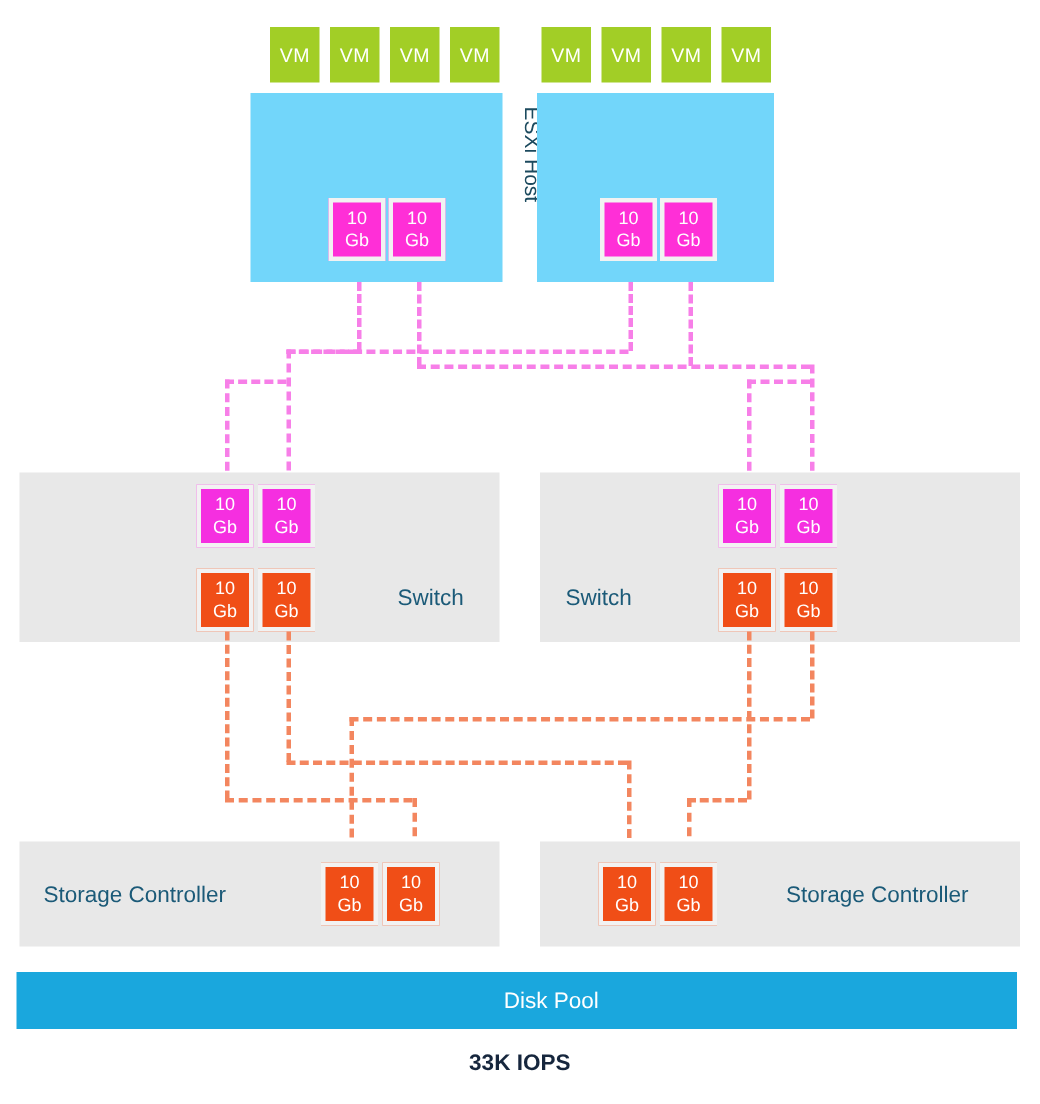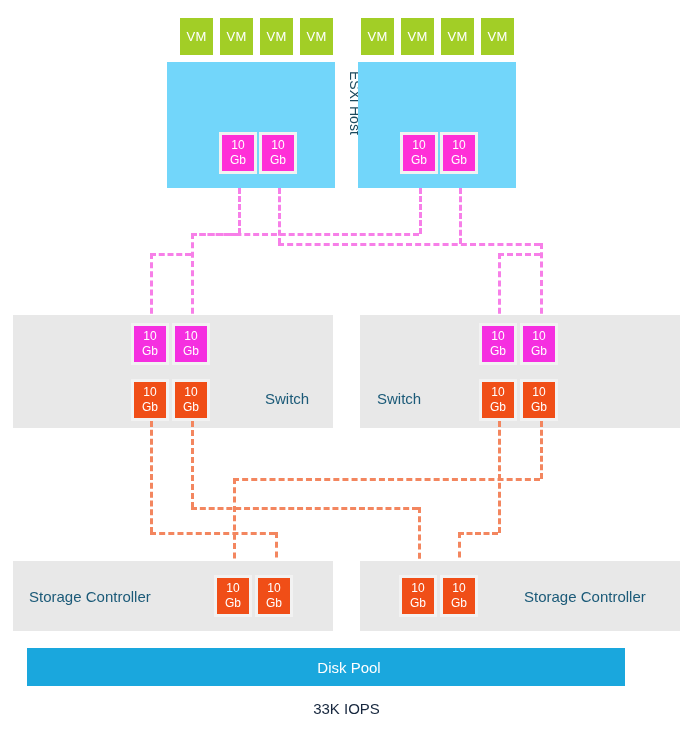--- a/index.html
+++ b/index.html
@@ -226,21 +226,21 @@
   <div class="panel-label" style="left:524px;top:586px;height:20px;">Storage Controller</div>
   <div class="abs port orange" style="left:399px;top:575px;width:38px;height:42px;">
     <span>10</span>
     <span>Gb</span>
   </div>
   <div class="abs port orange" style="left:440px;top:575px;width:38px;height:42px;">
     <span>10</span>
     <span>Gb</span>
   </div>
 
-  <div class="abs diskpool" style="left:27px;top:648px;width:598px;height:38px;padding-left:46px;">
+  <div class="abs diskpool" style="left:11px;top:648px;width:667px;height:38px;padding-left:46px;">
     <span>Disk Pool</span>
   </div>
 
-  <div class="abs" style="left:0;top:700px;width:693px;">
+  <div class="abs" style="left:0;top:700px;width:693px;font-weight:bold;">
     <div class="iops">33K IOPS</div>
   </div>
 
 </div>
 
 </body></html>

